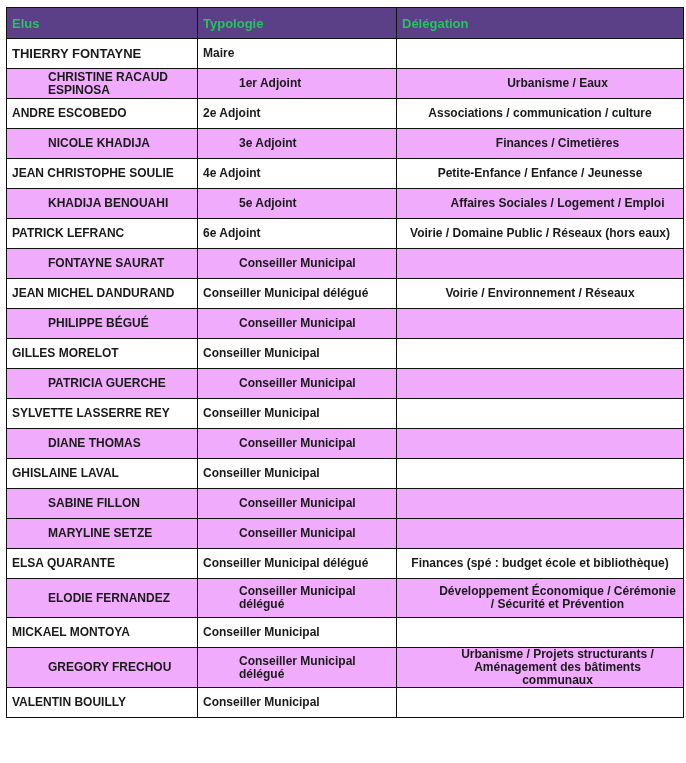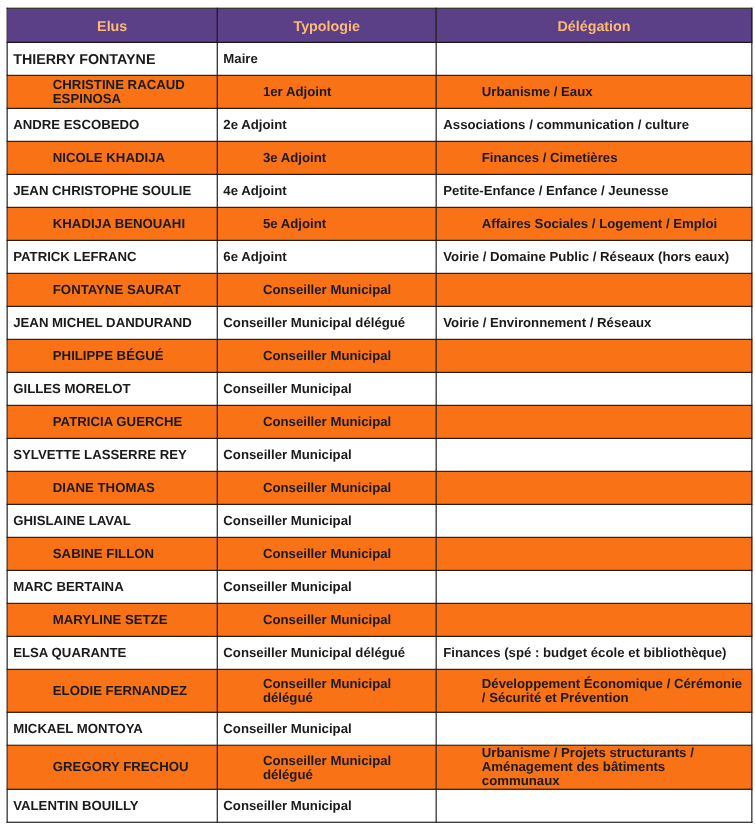--- a/index.html
+++ b/index.html
@@ -28,35 +28,35 @@
     col.c2 { width: 199px; }
     col.c3 { width: 287px; }
     th, td {
       border: 1.5px solid #111111;
       padding: 0 5px;
       vertical-align: middle;
       line-height: 13px;
     }
     th {
       background: #5b3f87;
-      color: #fdba74;
+      color: #22c55e;
       font-size: 13px;
       height: 30px;
-      text-align: center;
+      text-align: left;
     }
     td {
       font-size: 12px;
       height: 29px;
     }
-    tr.alt td { background: #f97316; padding-left: 41px; }
+    tr.alt td { background: #f0abfc; padding-left: 41px; }
     tr.tall td { height: 38px; }
     td.name { text-align: left; }
     td.name.big { font-size: 13px; }
     td.typ { text-align: left; }
-    td.del { padding: 0 6px; }
+    td.del { text-align: center; padding: 0 6px; }
   </style>
 </head>
 <body>
 
 <div class="wrap">
   <table>
     <colgroup>
       <col class="c1">
         <col class="c2">
         <col class="c3">
@@ -142,25 +142,20 @@
       <tr>
         <td class="name">GHISLAINE LAVAL</td>
         <td class="typ">Conseiller Municipal</td>
         <td class="del"></td>
       </tr>
       <tr class="alt">
         <td class="name">SABINE FILLON</td>
         <td class="typ">Conseiller Municipal</td>
         <td class="del"></td>
       </tr>
-      <tr>
-        <td class="name">MARC BERTAINA</td>
-        <td class="typ">Conseiller Municipal</td>
-        <td class="del"></td>
-      </tr>
       <tr class="alt">
         <td class="name">MARYLINE SETZE</td>
         <td class="typ">Conseiller Municipal</td>
         <td class="del"></td>
       </tr>
       <tr>
         <td class="name">ELSA QUARANTE</td>
         <td class="typ">Conseiller Municipal délégué</td>
         <td class="del">Finances (spé : budget école et bibliothèque)</td>
       </tr>

